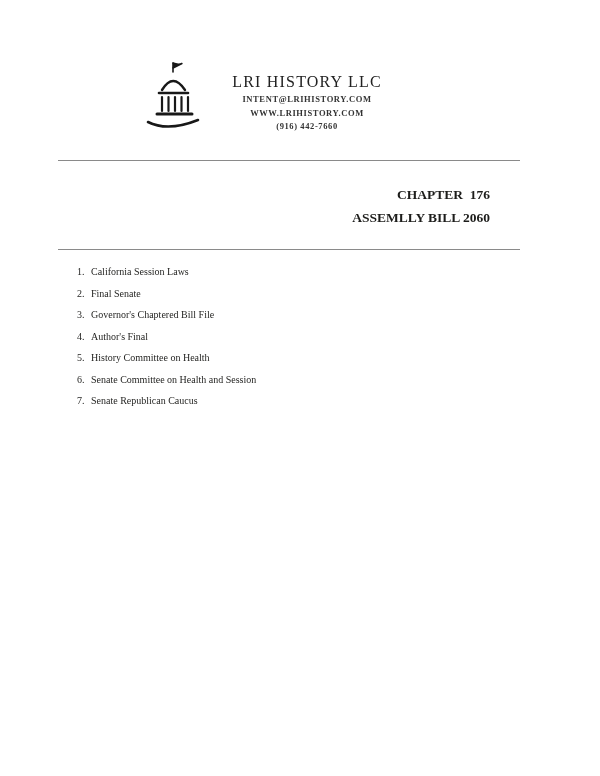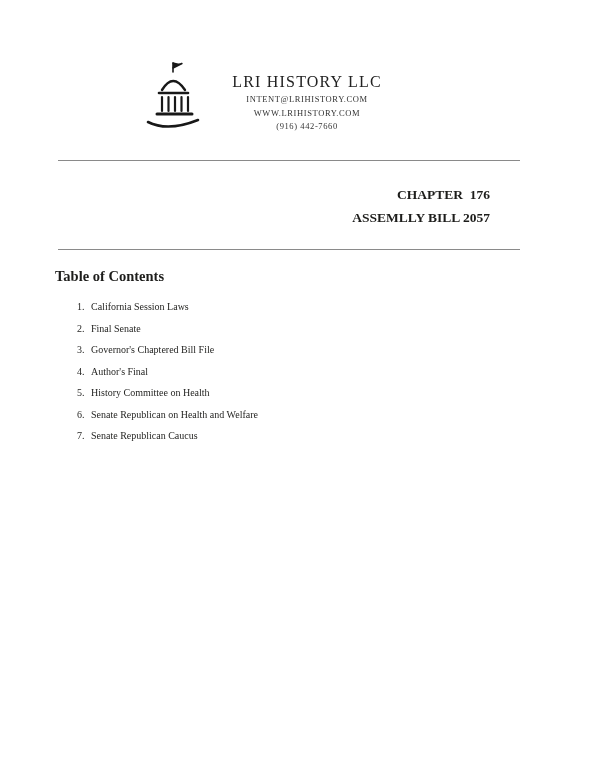--- a/index.html
+++ b/index.html
@@ -44,20 +44,21 @@
   .company-name {
     font-size: 16px;
     letter-spacing: 1.2px;
     color: #222;
   }
   .contact-line {
     font-size: 8.5px;
     letter-spacing: 0.6px;
     margin-top: 3.5px;
     color: #333;
+    font-weight: bold;
   }
 
   
   .rule {
     border: none;
     border-top: 1px solid #8a8a8a;
     margin: 0 80px 0 58px;
   }
   .rule-1 { margin-top: 26px; }
   .rule-2 { margin-top: 20px; }
@@ -127,31 +128,30 @@
       <div class="contact-line">INTENT@LRIHISTORY.COM</div>
       <div class="contact-line">WWW.LRIHISTORY.COM</div>
       <div class="contact-line">(916) 442-7660</div>
     </div>
   </div>
 
   <hr class="rule rule-1">
 
   <div class="statute-block">
     <div class="statute-line">CHAPTER  176</div>
-    <div class="statute-line">ASSEMLLY BILL 2057</div>
+    <div class="statute-line">ASSEMLLY BILL 2060</div>
   </div>
 
   <hr class="rule rule-2">
 
   <div class="toc">
-    <div class="toc-title">Table of Contents</div>
     <ol class="toc-list">
       <li>California Session Laws</li>
       <li>Final Senate</li>
       <li>Governor's Chaptered Bill File</li>
       <li>Author's Final</li>
       <li>History Committee on Health</li>
-      <li>Senate Republican on Health and Welfare</li>
+      <li>Senate Committee on Health and Session</li>
       <li>Senate Republican Caucus</li>
     </ol>
   </div>
 
 </div>
 
 </body></html>

